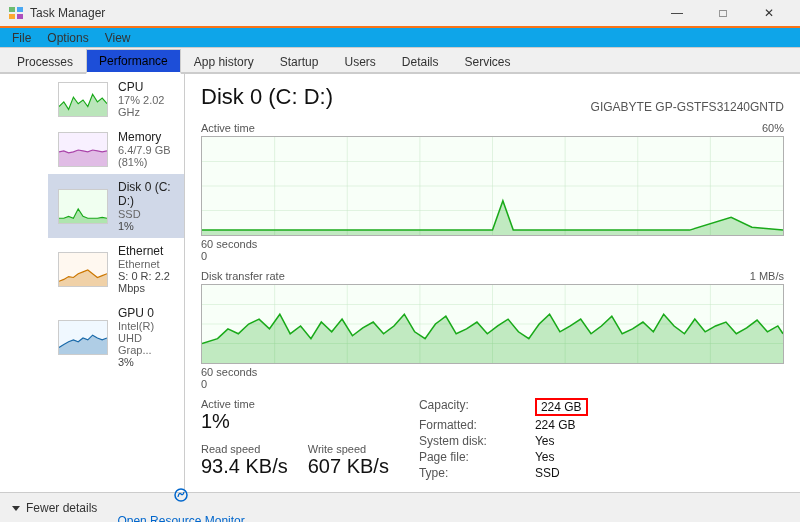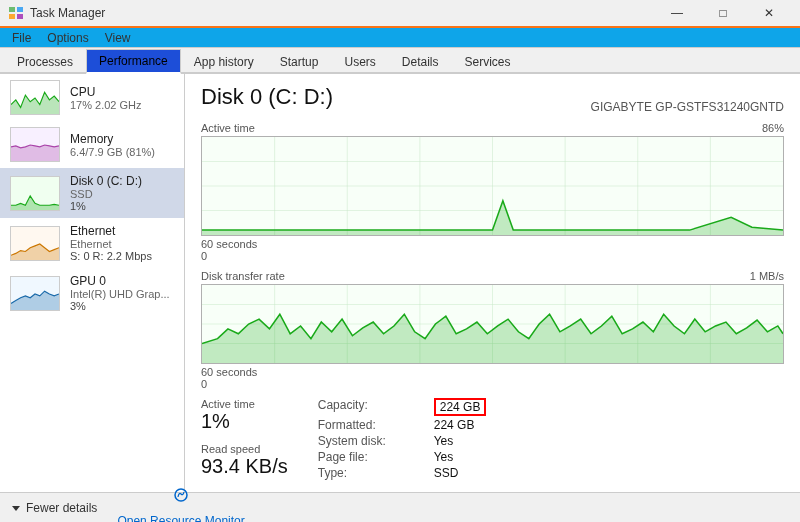--- a/index.html
+++ b/index.html
@@ -66,20 +66,21 @@
       height: calc(522px - 28px - 20px - 26px - 30px);
       background: white;
     }
 
     
     .sidebar {
       width: 185px;
       background: white;
       border-right: 1px solid #ccc;
       overflow-y: auto;
+      padding-left: 48px;
     }
     .sidebar-item {
       display: flex;
       align-items: center;
       padding: 6px 10px;
       cursor: pointer;
       border-bottom: none;
       gap: 10px;
     }
     .sidebar-item.active { background: #d0d8e8; }
@@ -292,21 +293,21 @@
   <div class="right-panel">
 
     <div class="disk-header">
       <div class="disk-title">Disk 0 (C: D:)</div>
       <div class="disk-model">GIGABYTE GP-GSTFS31240GNTD</div>
     </div>
 
     <div class="chart-section">
       <div class="chart-label-row">
         <span>Active time</span>
-        <span>86%</span>
+        <span>60%</span>
       </div>
       <div class="chart-area">
         <svg viewBox="0 0 560 100" preserveAspectRatio="none" xmlns="http://www.w3.org/2000/svg">
 
           <line x1="0" y1="25" x2="560" y2="25" stroke="#c8e8c8" stroke-width="0.5"></line>
           <line x1="0" y1="50" x2="560" y2="50" stroke="#c8e8c8" stroke-width="0.5"></line>
           <line x1="0" y1="75" x2="560" y2="75" stroke="#c8e8c8" stroke-width="0.5"></line>
           <line x1="70" y1="0" x2="70" y2="100" stroke="#c8e8c8" stroke-width="0.5"></line>
           <line x1="140" y1="0" x2="140" y2="100" stroke="#c8e8c8" stroke-width="0.5"></line>
           <line x1="210" y1="0" x2="210" y2="100" stroke="#c8e8c8" stroke-width="0.5"></line>
@@ -359,20 +360,24 @@
         <div class="stats-row">
           <div class="stat-block">
             <div class="stat-label">Active time</div>
             <div class="stat-value">1%</div>
           </div>
         </div>
         <div class="stats-row">
           <div class="stat-block">
             <div class="stat-label">Read speed</div>
             <div class="stat-value">93.4 KB/s</div>
+          </div>
+          <div class="stat-block">
+            <div class="stat-label">Write speed</div>
+            <div class="stat-value">607 KB/s</div>
           </div>
         </div>
       </div>
 
       <div class="disk-info-col">
         <div class="info-line">
           <span class="info-key">Capacity:</span>
           <span class="info-val highlighted-box">224 GB</span>
         </div>
         <div class="info-line">

